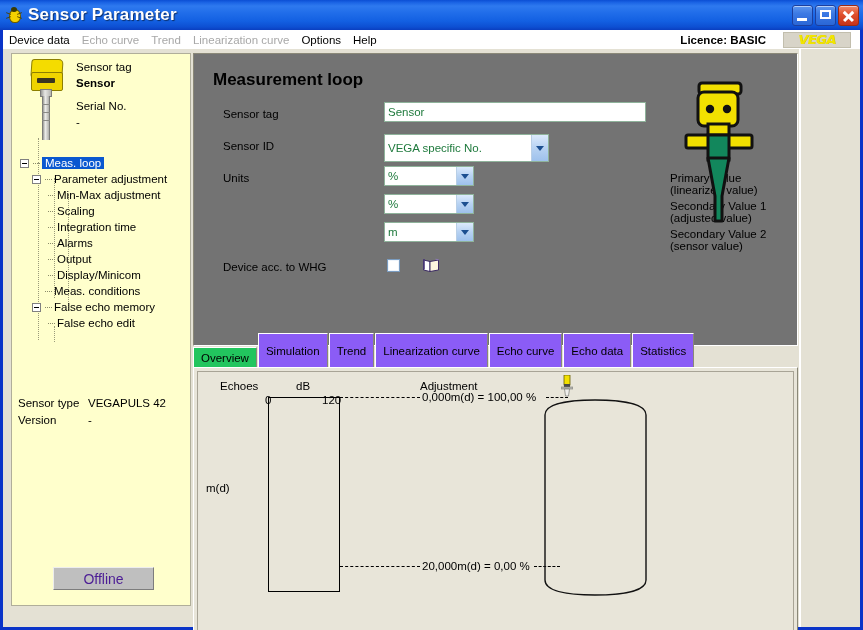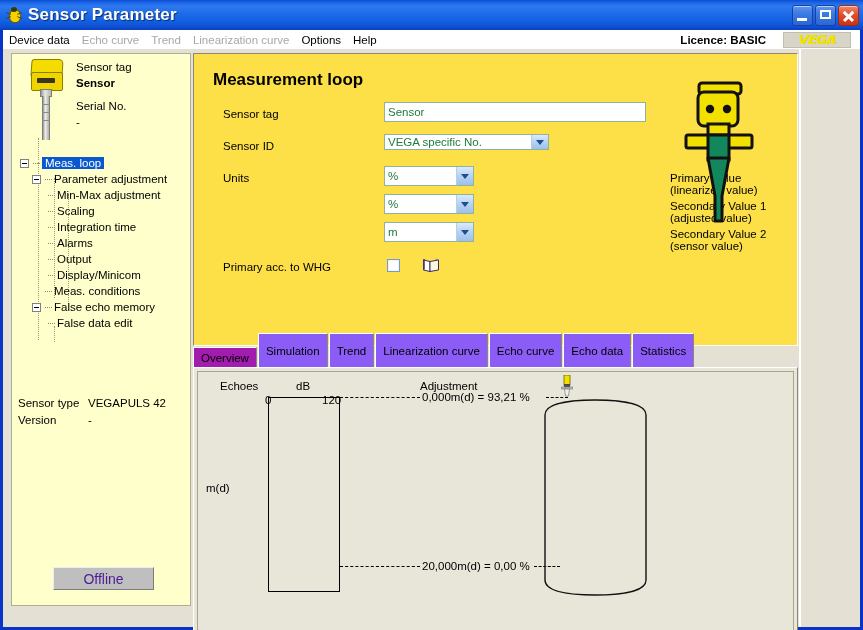--- a/index.html
+++ b/index.html
@@ -320,21 +320,21 @@
     justify-content: center;
     font-size: 14px;
     color: #4c1d95;
   }
 
   
   .formpanel {
     position: absolute;
     left: 190px; top: 4px;
     width: 605px; height: 293px;
-    background: #fde047;
+    background: #737373;
     border-top: 1px solid #8a8878;
     border-left: 1px solid #8a8878;
     border-right: 1px solid #ffffff;
     border-bottom: 1px solid #ffffff;
     box-sizing: border-box;
   }
   .form-title {
     position: absolute;
     left: 19px; top: 16px;
     font-size: 17px;
@@ -433,21 +433,21 @@
     border-left: 1px solid #ffffff;
     border-right: 1px solid #8a8878;
     display: flex;
     align-items: center;
     font-size: 11.5px;
     box-sizing: border-box;
     white-space: nowrap;
   }
   .tab.active {
     height: 21px;
-    background: #a21caf;
+    background: #22c55e;
     font-weight: normal;
   }
 
   
   .chartpanel {
     position: absolute;
     left: 190px; top: 318px;
     width: 605px; height: 288px;
     background: #e8e5d9;
     border-top: 1px solid #ffffff;
@@ -625,21 +625,21 @@
         </div>
         <div class="trow">
           <span class="tindent-2"></span>
           <span class="tbox"></span>
           <span class="tdash"></span>
           <span class="tlabel">False echo memory</span>
         </div>
         <div class="trow">
           <span class="tindent-3"></span>
           <span class="tdash"></span>
-          <span class="tlabel">False data edit</span>
+          <span class="tlabel">False echo edit</span>
         </div>
       </div>
 
       <div class="sensortype">
         <table>
           <tbody>
               <tr>
             <td class="k">Sensor type</td>
             <td>VEGAPULS 42</td>
           </tr>
@@ -656,21 +656,21 @@
 
     <div class="formpanel">
 
       <div class="form-title">Measurement loop</div>
       <div class="form-subtitle">(device settings)</div>
 
       <div class="frow-label" style="top:54px">Sensor tag</div>
       <input class="ftext" style="left: 190px; top: 48px; width: 262px; height: 20px;" placeholder="Sensor tag" value="Sensor">
 
       <div class="frow-label" style="top:86px">Sensor ID</div>
-      <div class="fsel" style="left:190px; top:80px; width:165px; height:16px;">
+      <div class="fsel" style="left:190px; top:80px; width:165px; height:28px;">
         <span>VEGA specific No.</span>
         <span class="arrowbox">
             <i class="chev"></i>
           </span>
       </div>
 
       <div class="frow-label" style="top:118px">Units</div>
 
       <div class="fsel" style="left:190px; top:112px; width:90px; height:20px;">
         <span>%</span>
@@ -689,21 +689,21 @@
       <div class="fside" style="top:146px">Secondary Value 1 (adjusted value)</div>
 
       <div class="fsel" style="left:190px; top:168px; width:90px; height:20px;">
         <span>m</span>
         <span class="arrowbox">
             <i class="chev"></i>
           </span>
       </div>
       <div class="fside" style="top:174px">Secondary Value 2 (sensor value)</div>
 
-      <div class="frow-label" style="top:207px">Primary acc. to WHG</div>
+      <div class="frow-label" style="top:207px">Device acc. to WHG</div>
       <div class="fcheck" style="left:193px; top:205px;"></div>
       <div class="bookicon" style="left:228px; top:203px;">
         <svg width="18" height="16" viewBox="0 0 18 16">
           <path d="M1.5 3 L8 4.5 L8 14.5 L1.5 13 Z" fill="#ffffff" stroke="#3b2a63" stroke-width="1"></path>
           <path d="M16.5 3 L8 4.5 L8 14.5 L16.5 13 Z" fill="#fdf6df" stroke="#3b2a63" stroke-width="1"></path>
           <path d="M2 2 L2 12.5" stroke="#4a3a78" stroke-width="1.6" fill="none"></path>
           <path d="M13.5 2.2 L16.8 2.8" stroke="#8d7ab5" stroke-width="1" fill="none"></path>
         </svg>
       </div>
 
@@ -743,21 +743,21 @@
         <div class="ctext" style="left:22px; top:8px;">Echoes</div>
         <div class="ctext" style="left:98px; top:8px;">dB</div>
         <div class="ctext" style="left:67px; top:22px;">0</div>
         <div class="ctext" style="left:124px; top:22px;">120</div>
         <div class="ctext" style="left:222px; top:8px;">Adjustment</div>
         <div class="ctext" style="left:8px; top:110px;">m(d)</div>
 
         <div class="echobox"></div>
 
         <div class="dashline" style="left:142px; top:25px; width:80px;"></div>
-        <div class="ctext" style="left:224px; top:19px;">0,000m(d) = 93,21 %</div>
+        <div class="ctext" style="left:224px; top:19px;">0,000m(d) = 100,00 %</div>
         <div class="dashline" style="left:348px; top:25px; width:22px;"></div>
 
         <div class="dashline" style="left:142px; top:194px; width:80px;"></div>
         <div class="ctext" style="left:224px; top:188px;">20,000m(d) = 0,00 %</div>
         <div class="dashline" style="left:336px; top:194px; width:26px;"></div>
 
         <div class="vessel">
           <svg width="105" height="197" viewBox="0 0 105 197">
             <path d="M2 16 C2 5, 24 1, 52 1 C80 1, 103 5, 103 16
                      L103 181 C103 192, 80 196, 52 196 C24 196, 2 192, 2 181 Z" fill="none" stroke="#111111" stroke-width="1.4"></path>

